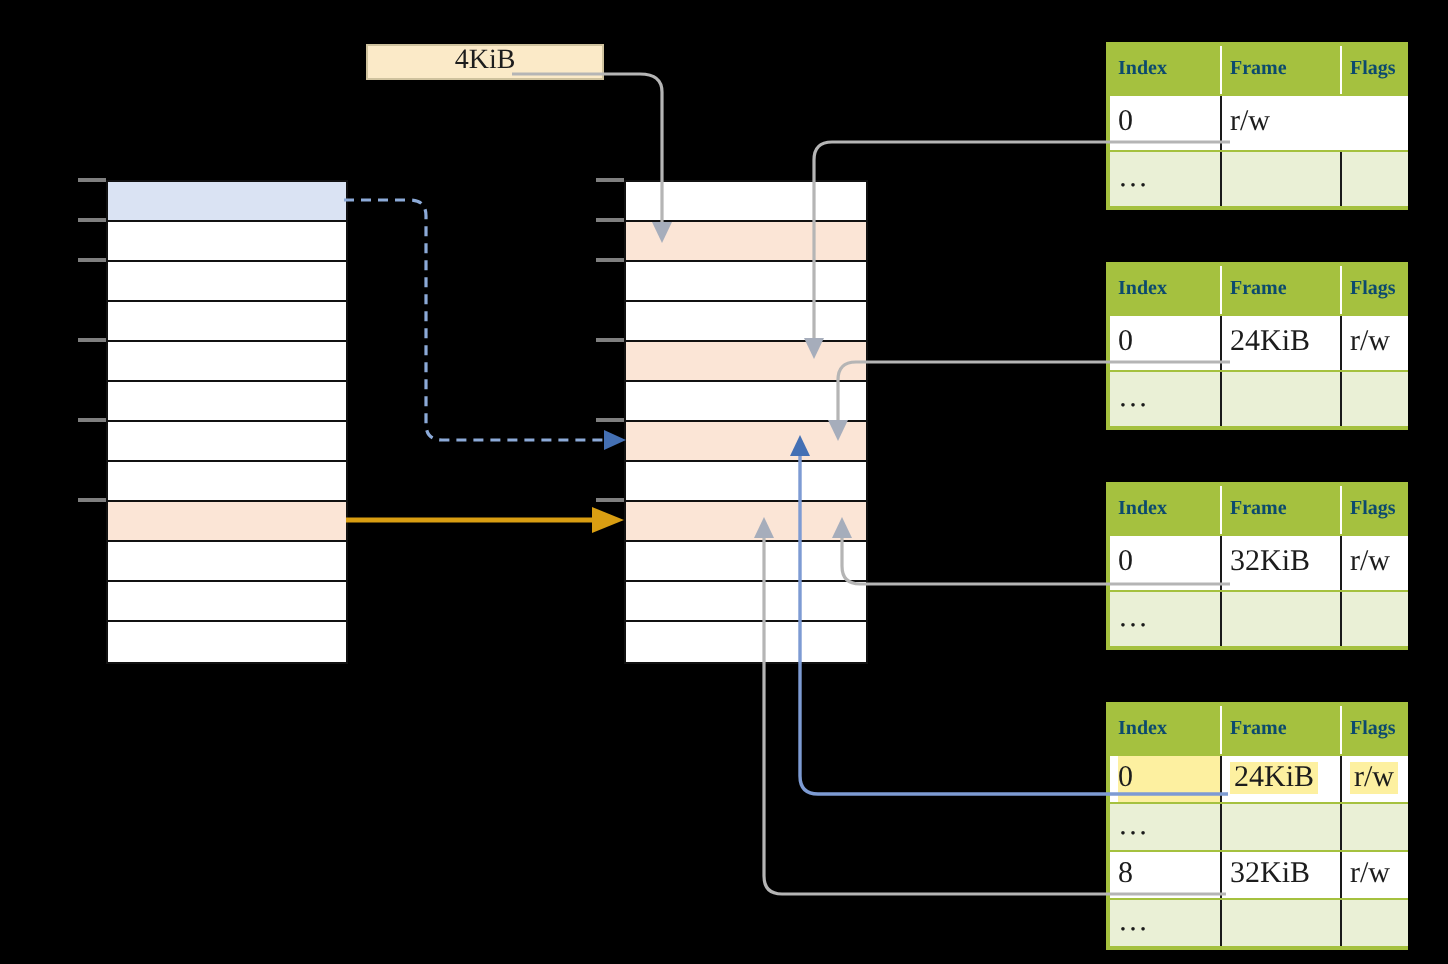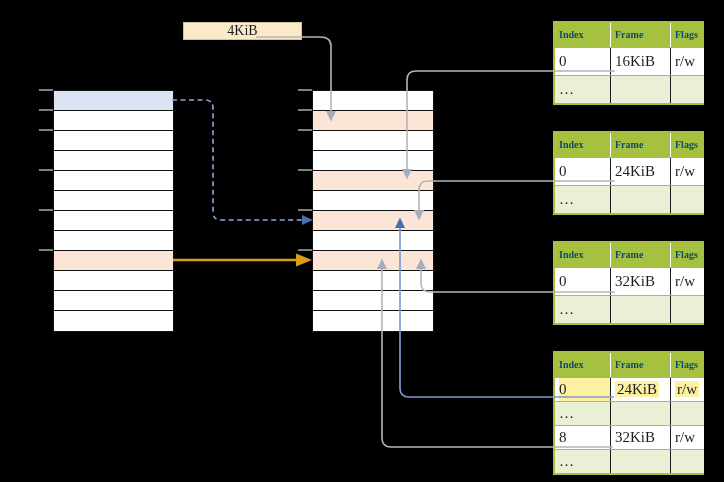--- a/index.html
+++ b/index.html
@@ -109,21 +109,20 @@
   <div class="tick" style="left:298px;top:249px"></div>
 
   <div class="ptable" style="top:21px">
     <div class="ptr pth">
       <div class="ptc">Index</div>
       <div class="ptc">Frame</div>
       <div class="ptc">Flags</div>
     </div>
     <div class="ptr rt">
       <div class="ptc">0</div>
-      <div class="ptc">16KiB</div>
       <div class="ptc">r/w</div>
     </div>
     <div class="ptr rt shaded">
       <div class="ptc">…</div>
       <div class="ptc"></div>
       <div class="ptc"></div>
     </div>
   </div>
 
   <div class="ptable" style="top:131px">

